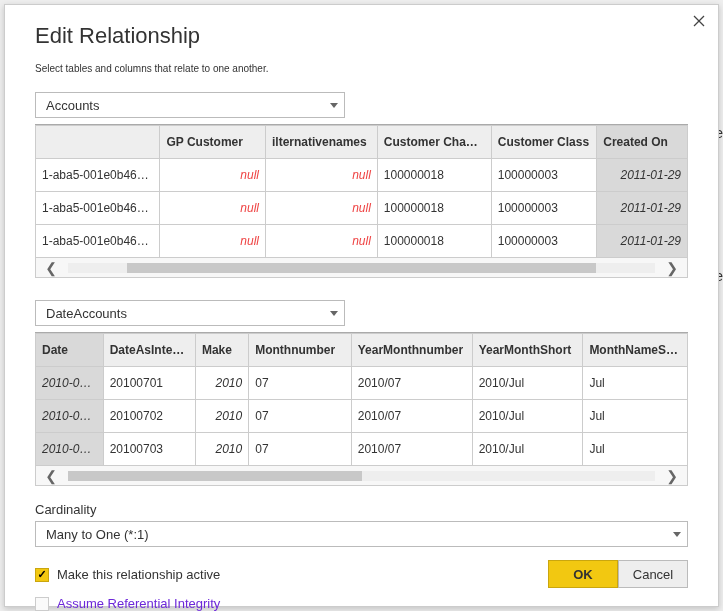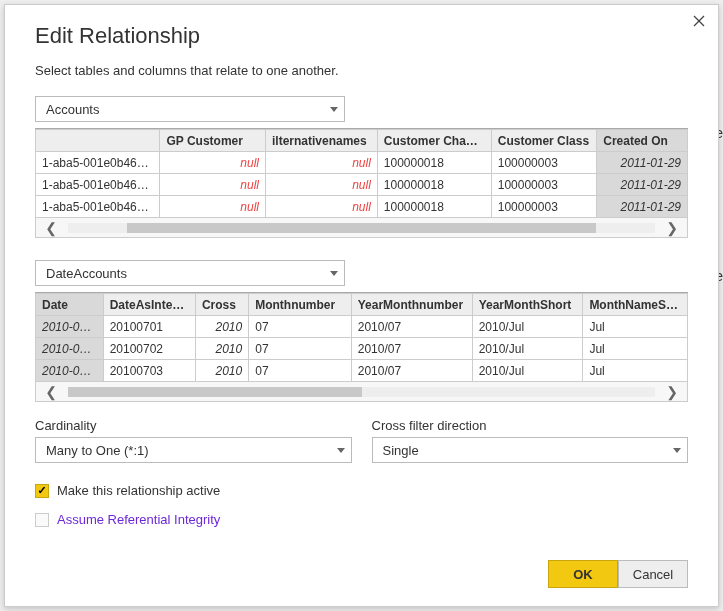--- a/index.html
+++ b/index.html
@@ -31,21 +31,21 @@
     text-align: center;
   }
   .content { padding: 18px 30px 30px 30px; }
   .title {
     font-size: 22px;
     font-weight: 300;
     color: #333;
     margin-bottom: 14px;
   }
   .subtitle {
-    font-size: 13px;
+    font-size: 10px;
     color: #333;
     margin-bottom: 18px;
   }
   .dropdown {
     border: 1px solid #bbb;
     height: 26px;
     width: 310px;
     display: flex;
     align-items: center;
     justify-content: space-between;
@@ -65,21 +65,21 @@
     position: relative;
   }
   table {
     border-collapse: collapse;
     font-size: 12px;
     width: 100%;
     table-layout: fixed;
   }
   th, td {
     border: 1px solid #ccc;
-    padding: 3px 6px;
+    padding: 9px 6px;
     height: 22px;
     text-align: left;
     overflow: hidden;
     text-overflow: ellipsis;
     white-space: nowrap;
   }
   th {
     background: #eee;
     font-weight: 600;
     color: #333;
@@ -236,21 +236,21 @@
             <col style="width:52px">
             <col style="width:100px">
             <col style="width:118px">
             <col style="width:108px">
             <col style="width:102px">
         </colgroup>
         <thead>
             <tr id="t2-head">
               <th class="sel-col">Date</th>
               <th>DateAsInteger</th>
-              <th>Cross</th>
+              <th>Make</th>
               <th>Monthnumber</th>
               <th>YearMonthnumber</th>
               <th>YearMonthShort</th>
               <th>MonthNameShort</th>
             </tr>
           </thead>
         <tbody id="t2-body">
             <tr>
               <td class="sel-col" style="font-style: italic;">2010-07-01</td>
               <td>20100701</td>
@@ -290,27 +290,20 @@
     </div>
 
     <div class="option-row">
       <div class="option-col">
         <div class="opt-label">Cardinality</div>
         <div class="dropdown" style="width:100%;">
           <span>Many to One (*:1)</span>
           <span class="chev-down"></span>
         </div>
       </div>
-      <div class="option-col">
-        <div class="opt-label">Cross filter direction</div>
-        <div class="dropdown" style="width:100%;">
-          <span>Single</span>
-          <span class="chev-down"></span>
-        </div>
-      </div>
     </div>
 
     <div class="check-row">
       <span class="cb checked">✓</span>
       <span>Make this relationship active</span>
     </div>
     <div class="check-row disabled">
       <span class="cb disabled"></span>
       <span>Assume Referential Integrity</span>
     </div>

